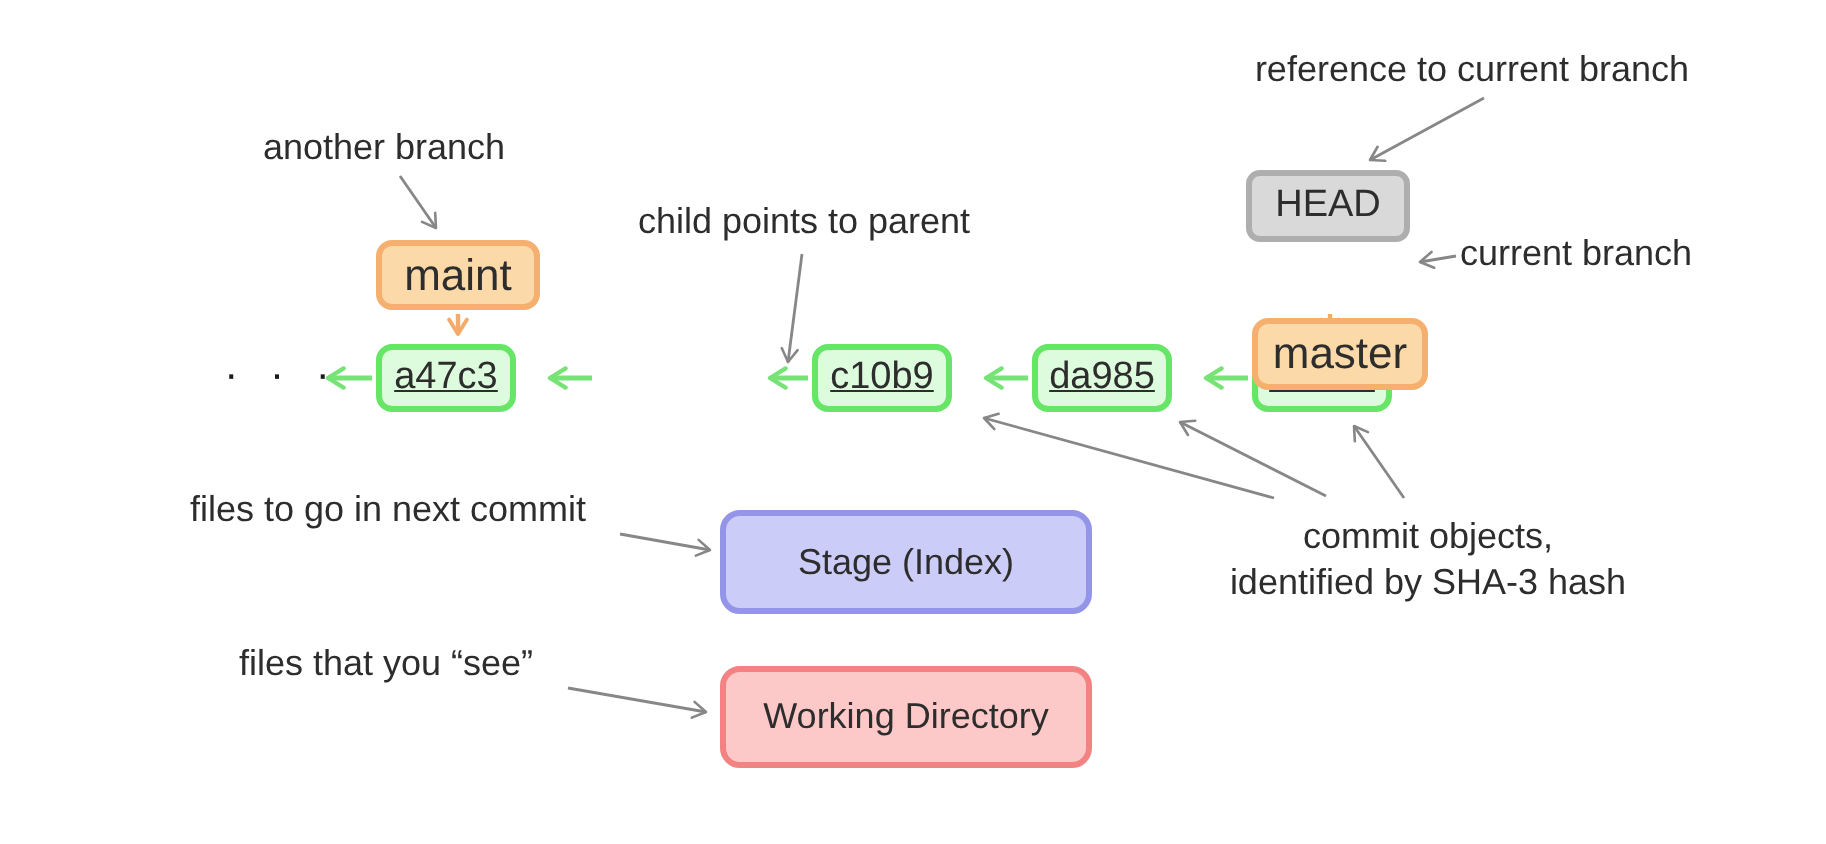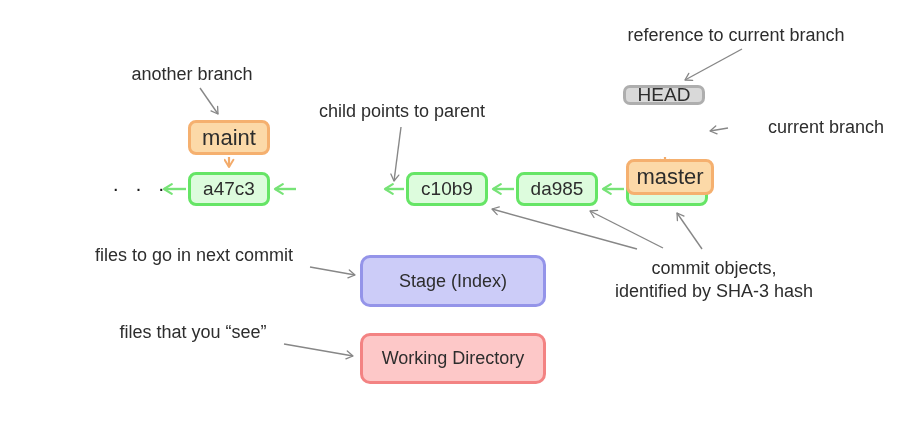--- a/index.html
+++ b/index.html
@@ -27,22 +27,23 @@
     display: flex;
     align-items: center;
     justify-content: center;
     color: var(--text);
     white-space: nowrap;
   }
   .commit {
     background: var(--commit-fill);
     border: 3px solid var(--commit-border);
     border-radius: 8px;
-    width: 82px; height: 34px; top: 172px;
+    width: 70px; height: 34px; top: 172px;
     font-size: 19px;
+    text-decoration: underline;
   }
   .branch {
     background: var(--branch-fill);
     border: 3px solid var(--branch-border);
     border-radius: 8px;
     font-size: 22px;
   }
   .headbox {
     background: var(--head-fill);
     border: 3px solid var(--head-border);
@@ -61,21 +62,21 @@
     border-radius: 10px;
     font-size: 18px;
   }
   .note {
     position: absolute;
     font-size: 18px;
     color: var(--text);
     white-space: nowrap;
     transform: translate(-50%, -50%);
   }
-  .note.left-anchor { transform: translate(0, -50%); margin-left: 38px; }
+  .note.left-anchor { transform: translate(0, -50%); }
   .note.multiline {
     text-align: center;
     line-height: 23px;
     white-space: normal;
     width: 240px;
   }
   .ellipsis {
     position: absolute;
     font-size: 21px;
     letter-spacing: 5px;
@@ -123,21 +124,21 @@
 
   <div class="ellipsis" style="left:141px; top:188px;">· · ·</div>
 
   <div class="box commit" style="left:188px;">a47c3</div>
   <div class="box commit" style="left:406px;">c10b9</div>
   <div class="box commit" style="left:516px;">da985</div>
   <div class="box commit" style="left:626px;">ed489</div>
 
   <div class="box branch" style="left:188px; top:120px; width:82px; height:35px;">maint</div>
 
-  <div class="box headbox" style="left:623px; top:85px; width:82px; height:20px;">HEAD</div>
+  <div class="box headbox" style="left:623px; top:85px; width:82px; height:36px;">HEAD</div>
   <div class="box branch" style="left:626px; top:119px; width:88px; height:36px;margin-top:40px;">master</div>
 
   <div class="box workingbox" style="left:360px; top:333px; width:186px; height:51px;">Working Directory</div>
   <div class="box stagebox" style="left:360px; top:255px; width:186px; height:52px;">Stage (Index)</div>
 
   <div class="note" style="left:192px; top:74px;">another branch</div>
   <div class="note" style="left:402px; top:111px;">child points to parent</div>
   <div class="note" style="left:716px; top:35px;margin-left:20px;">reference to current branch</div>
   <div class="note left-anchor" style="left:730px; top:127px;">current branch</div>
   <div class="note multiline" style="left:714px; top:280px;">

